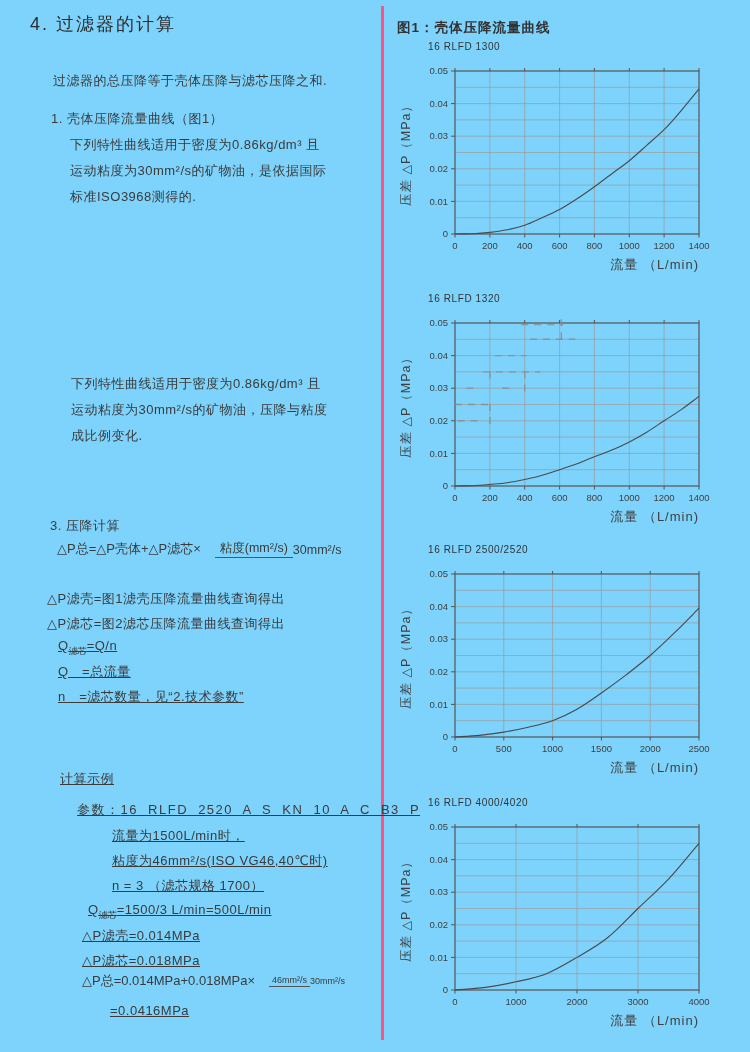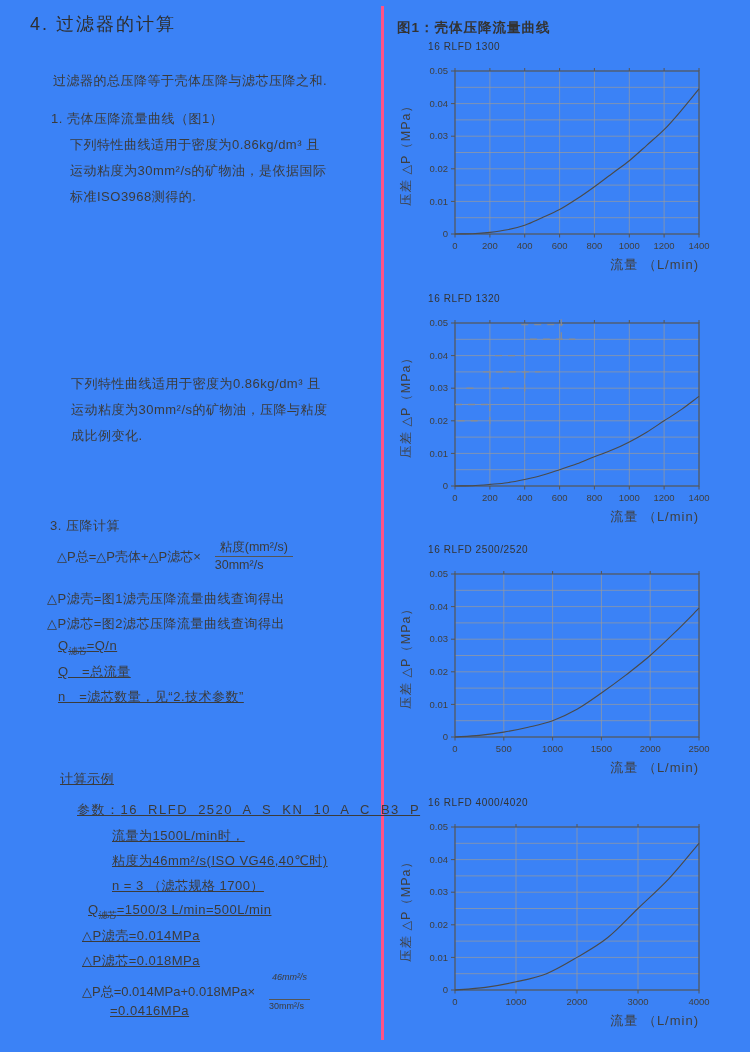--- a/index.html
+++ b/index.html
@@ -1,33 +1,33 @@
 <!DOCTYPE html>
 <html><head>
 <meta charset="utf-8">
 <style>
   html,body{margin:0;padding:0;background:#e8e8e8;}
   .page{
-    position:relative;width:750px;height:1052px;background:#3b82f6;
+    position:relative;width:750px;height:1052px;background:#7dd3fc;
     font-family:"Liberation Sans","DejaVu Sans",sans-serif;color:#3b3b3b;
     overflow:hidden;
   }
   .abs{position:absolute;}
   .doc-title{font-size:18px;letter-spacing:2px;color:#2e2e2e;}
   .t13{font-size:13px;letter-spacing:0.5px;line-height:26px;white-space:nowrap;}
   .t13b{font-size:13px;letter-spacing:0.5px;white-space:nowrap;text-decoration:underline;}
   .fig-header{font-size:13.5px;font-weight:bold;letter-spacing:1px;color:#333;white-space:nowrap;}
   .chart-title{font-size:10px;letter-spacing:0.6px;color:#333;margin-left:33px;height:20px;white-space:nowrap;}
   .divider{position:absolute;top:6px;width:2.5px;height:1034px;}
   .formula-row{display:flex;align-items:center;gap:14px;font-size:13px;white-space:nowrap;}
-  .frac{display:inline-flex;flex-direction:column;align-items:flex-start;font-size:12.5px;line-height:15px;}
+  .frac{display:inline-flex;align-items:flex-end;font-size:12.5px;line-height:15px;}
   .frac .num{border-bottom:1.2px solid #555;padding:0 5px 1px 5px;}
   .frac .den{padding-top:1px;}
   .frac.small{font-size:9px;line-height:11px;}
-  .frac.small .num{border-bottom:1px solid #555;padding:0 3px 16px 3px;font-style:italic;}
+  .frac.small .num{border-bottom:1px solid #555;padding:0 3px 0 3px;}
   sub{font-size:9px;letter-spacing:0;}
   .chart-block{position:absolute;left:395px;width:345px;}
   .chart-svg{display:block;}
   svg text{fill:#3f3f3f;}
 </style>
 </head>
 <body>
 
 <div class="page">
 

